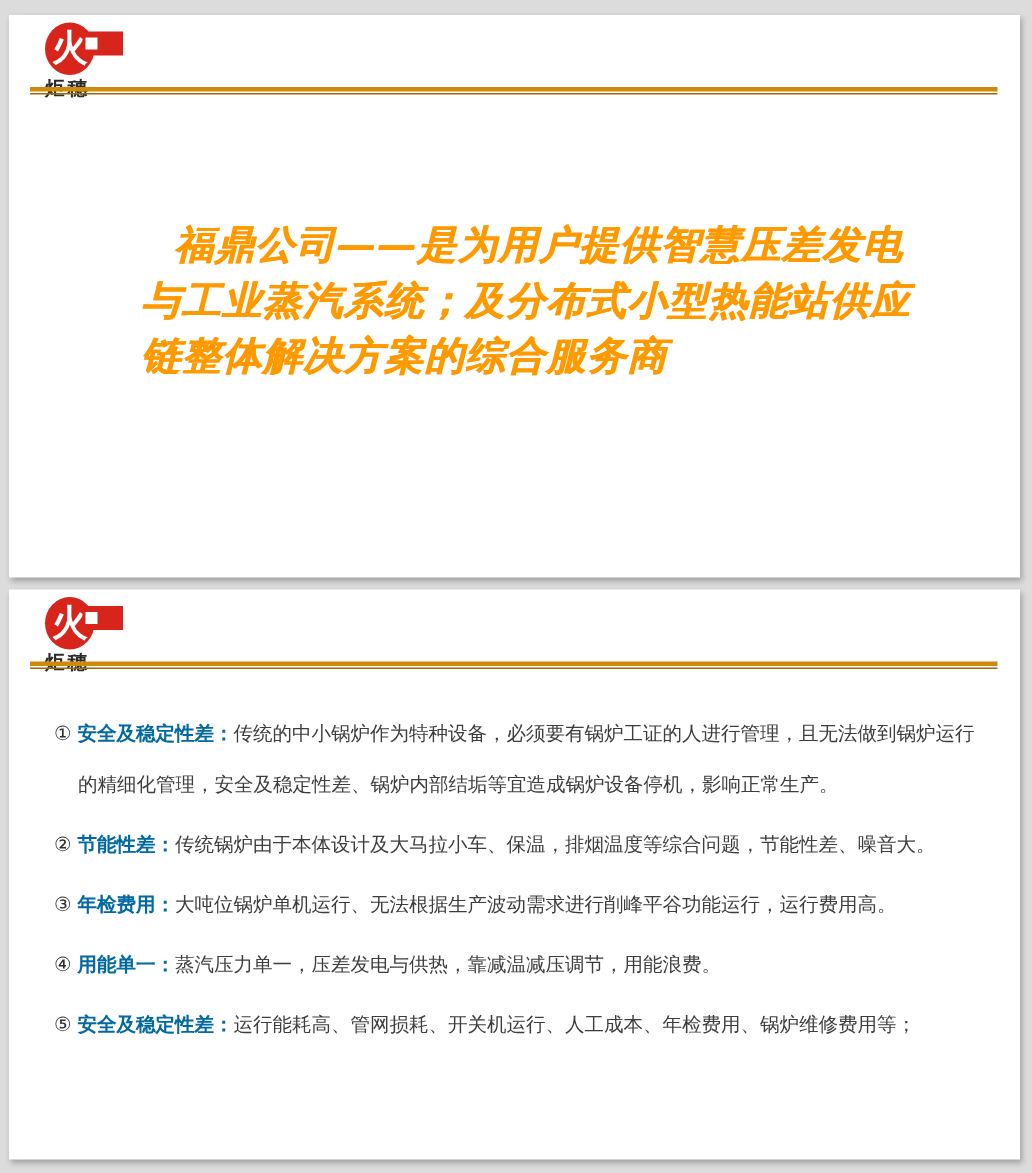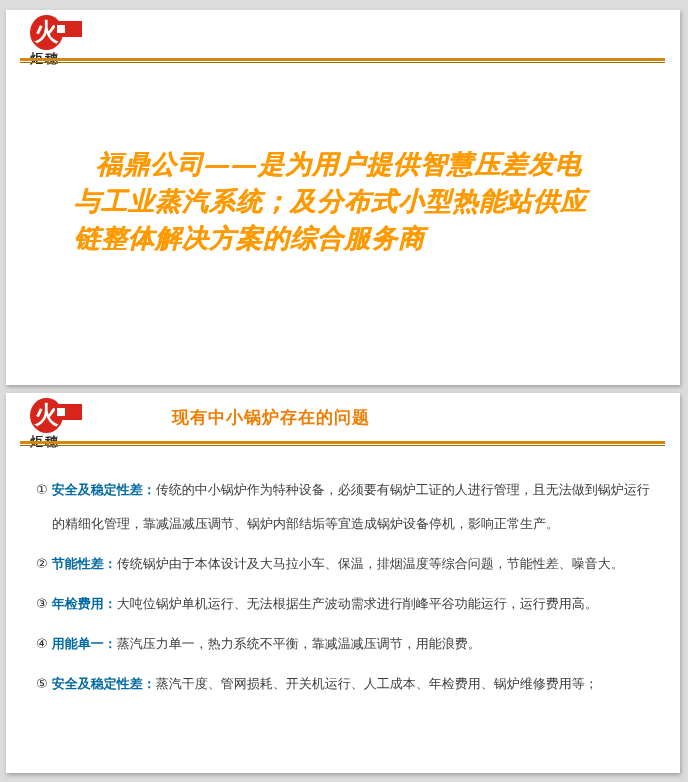--- a/index.html
+++ b/index.html
@@ -32,21 +32,21 @@
     font-size:13px;font-weight:bold;color:#2b2b2b;letter-spacing:2px;white-space:nowrap;
   }
   .gold-rule{
     position:absolute;left:14px;top:48px;width:645px;height:5px;
     border-top:3px solid #d0890e;border-bottom:1px solid #9a6b07;
     box-sizing:border-box;
   }
 
   
   .headline{
-    position:absolute;left:68px;top:136px;width:516px;
+    position:absolute;left:88px;top:136px;width:516px;
     font-family:"DejaVu Serif","Liberation Serif",serif;
     font-style:italic;font-weight:bold;
     font-size:26px;line-height:37px;color:#ff9900;
     text-indent:22px;letter-spacing:1px;
     text-shadow:0.6px 0 0 #ff9900;
   }
 
   
   .slide-title{
     position:absolute;left:166px;top:13px;
@@ -84,24 +84,23 @@
 <div class="slide" id="slide-2">
   <div class="slide-header">
     <div class="logo">
       <div class="logo-mark">
         <div class="logo-circle">火</div>
         <div class="logo-rect"></div>
         <div class="logo-notch"></div>
       </div>
       <div class="logo-text">炬穗</div>
     </div>
-    <div class="slide-title">现有中小锅炉存在的问题</div>
     <div class="gold-rule"></div>
   </div>
 
   <div class="problem-list">
-    <p class="problem-item"><span class="item-num">①</span><span class="item-label">安全及稳定性差：</span><span class="item-text">传统的中小锅炉作为特种设备，必须要有锅炉工证的人进行管理，且无法做到锅炉运行的精细化管理，靠减温减压调节、锅炉内部结垢等宜造成锅炉设备停机，影响正常生产。</span></p>
+    <p class="problem-item"><span class="item-num">①</span><span class="item-label">安全及稳定性差：</span><span class="item-text">传统的中小锅炉作为特种设备，必须要有锅炉工证的人进行管理，且无法做到锅炉运行的精细化管理，安全及稳定性差、锅炉内部结垢等宜造成锅炉设备停机，影响正常生产。</span></p>
     <p class="problem-item"><span class="item-num">②</span><span class="item-label">节能性差：</span><span class="item-text">传统锅炉由于本体设计及大马拉小车、保温，排烟温度等综合问题，节能性差、噪音大。</span></p>
     <p class="problem-item"><span class="item-num">③</span><span class="item-label">年检费用：</span><span class="item-text">大吨位锅炉单机运行、无法根据生产波动需求进行削峰平谷功能运行，运行费用高。</span></p>
-    <p class="problem-item"><span class="item-num">④</span><span class="item-label">用能单一：</span><span class="item-text">蒸汽压力单一，热力系统不平衡，靠减温减压调节，用能浪费。</span></p>
-    <p class="problem-item"><span class="item-num">⑤</span><span class="item-label">安全及稳定性差：</span><span class="item-text">蒸汽干度、管网损耗、开关机运行、人工成本、年检费用、锅炉维修费用等；</span></p>
+    <p class="problem-item"><span class="item-num">④</span><span class="item-label">用能单一：</span><span class="item-text">蒸汽压力单一，压差发电与供热，靠减温减压调节，用能浪费。</span></p>
+    <p class="problem-item"><span class="item-num">⑤</span><span class="item-label">安全及稳定性差：</span><span class="item-text">运行能耗高、管网损耗、开关机运行、人工成本、年检费用、锅炉维修费用等；</span></p>
   </div>
 </div>
 
 </body></html>

